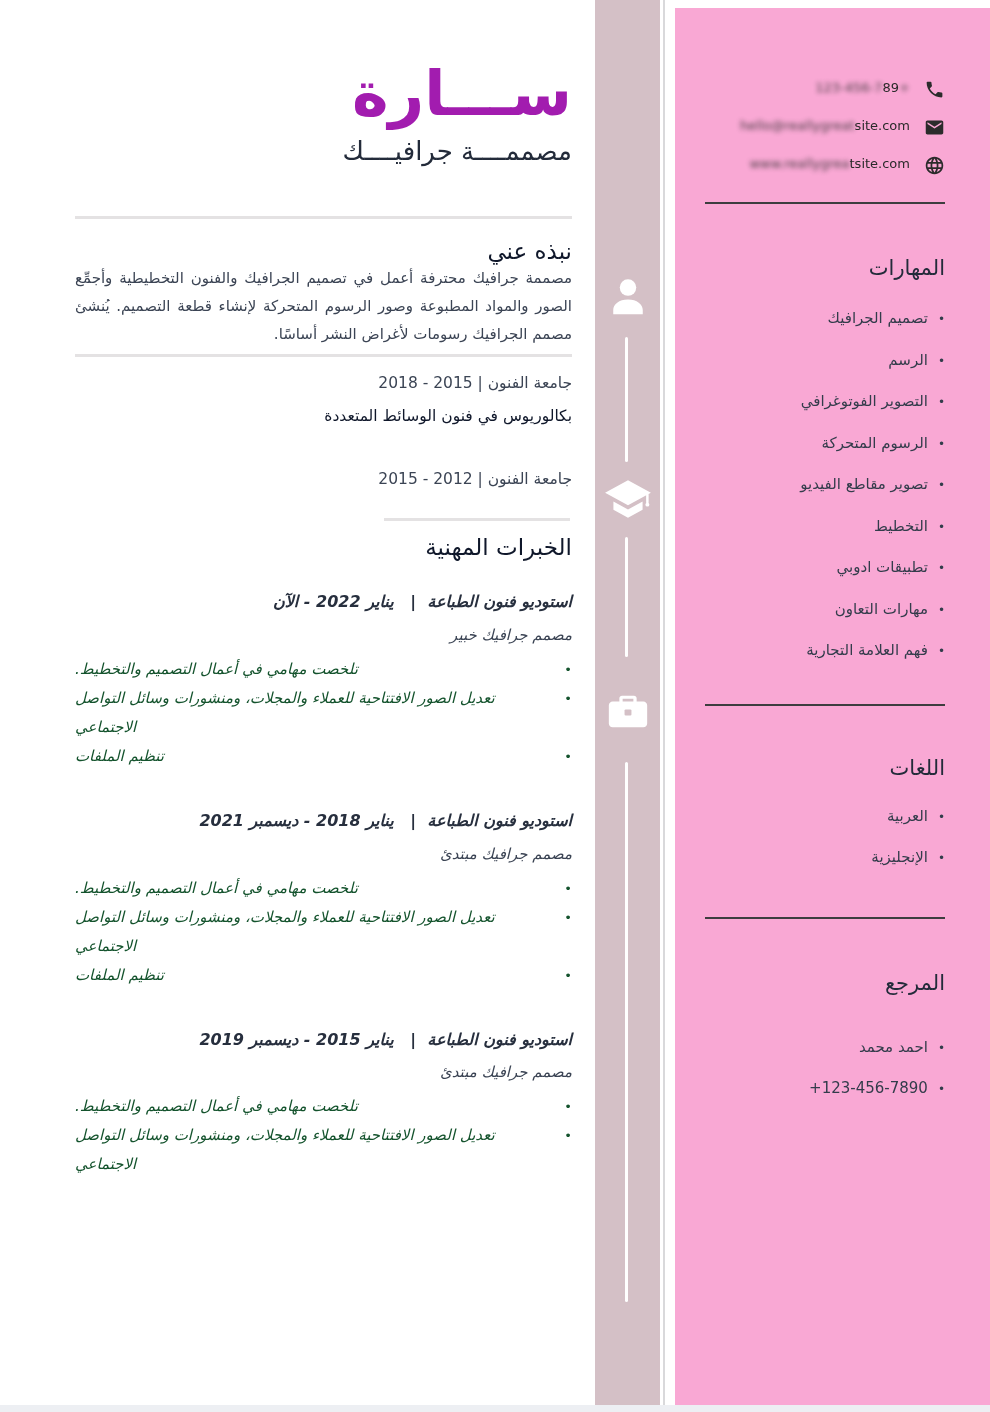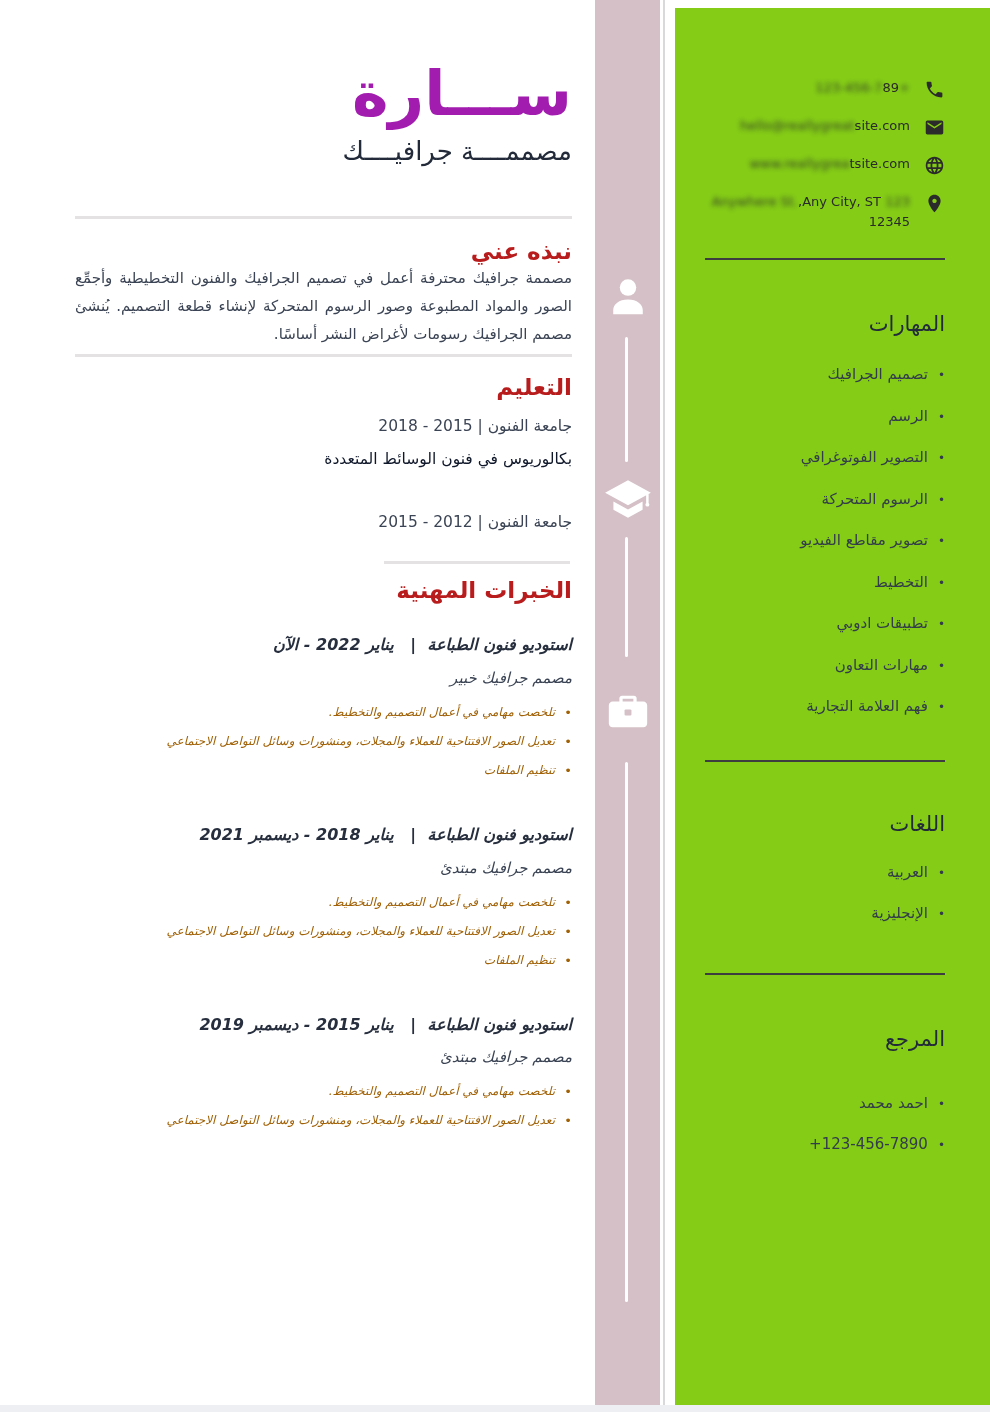--- a/index.html
+++ b/index.html
@@ -26,46 +26,46 @@
   .bottom-band { position:absolute; left:0; bottom:0; width:990px; height:7px; background:#edeff3; }
 
   
   .main { position:absolute; left:75px; top:0; width:497px; }
   .name { font-size:62px; font-weight:700; color:#a21caf; text-align:right; margin-top:52px; line-height:1.35; }
   .job-title-top { font-size:26px; color:#232b3a; text-align:right; margin-top:0px; }
   .rule { height:3px; background:#e4e2e3; border:none; }
   .rule-1 { margin-top:50px; }
   .rule-2 { margin-top:6px; }
   .rule-3 { margin-top:26px; width:186px; margin-left:auto; margin-right:2px; }
-  .sec-head { font-size:23px; font-weight:700; color:#b91c1c; text-align:right; }
+  .sec-head { font-size:23px; font-weight:400; color:#0f172a; text-align:right; }
   .sec-head.about-h { margin-top:19px; }
   .sec-head.edu-h   { margin-top:17px; }
   .sec-head.exp-h   { margin-top:13px; }
   .about-text { font-size:15px; line-height:28px; text-align:justify; text-align-last:right; color:#3b4454; }
 
   .edu-item { margin-top:14px; }
   .edu-item + .edu-item { margin-top:38px; }
   .edu-line1 { font-size:15.5px; color:#3b4454; text-align:right; line-height:1.6; }
   .edu-line2 { font-size:15.5px; color:#0f172a; text-align:right; margin-top:9px; line-height:1.6; }
 
   .job { margin-top:30px;font-style:italic; }
   .job + .job { margin-top:38px; }
   .job-line { font-size:16px; font-weight:700; color:#272f3e; text-align:right; line-height:1.55; }
   .job-role { font-size:15px; color:#3b4454; text-align:right; margin-top:11px; }
   .job-bullets { list-style:none; margin-top:11px; }
   .job-bullets li {
-    position:relative; padding-right:17px; font-size:12px; line-height:29px;
-    color:#a16207; text-align:right;
+    position:relative; padding-right:17px; font-size:15px; line-height:29px;
+    color:#14532d; text-align:left;
   }
   .job-bullets li::before { content:"•"; position:absolute; right:0; top:0; font-size:13px; }
 
   
   .sidebar {
     position:absolute; left:675px; top:8px; width:315px; height:1404px;
-    background:#84cc16; padding:0 45px 0 30px;
+    background:#f9a8d4; padding:0 45px 0 30px;
   }
   .contact { padding-top:70px; }
   .c-row { display:flex; align-items:flex-start; margin-bottom:16px; }
   .c-icon { flex:0 0 22px; margin-left:13px; margin-top:1px; }
   .c-icon svg { display:block; fill:#2b2b2b; }
   .c-text { flex:1; font-size:13px; line-height:20px; color:#2a2a2a; text-align:right; }
   .blurred { filter:blur(2.6px); opacity:.85; }
   .sb-rule { height:2px; background:#3d3d3f; border:none; }
   .sb-rule-1 { margin-top:26px; }
   .sb-rule-2 { margin-top:44px; }
@@ -87,21 +87,20 @@
   <div class="name">ســـارة</div>
   <div class="job-title-top">مصممــــة جرافيــــك</div>
 
   <hr class="rule rule-1">
 
   <div class="sec-head about-h">نبذه عني</div>
   <p class="about-text">مصممة جرافيك محترفة أعمل في تصميم الجرافيك والفنون التخطيطية وأجمِّع الصور والمواد المطبوعة وصور الرسوم المتحركة لإنشاء قطعة التصميم. يُنشئ مصمم الجرافيك رسومات لأغراض النشر أساسًا.</p>
 
   <hr class="rule rule-2">
 
-  <div class="sec-head edu-h">التعليم</div>
 
   <div class="edu-item">
     <div class="edu-line1">جامعة الفنون | 2015 - 2018</div>
     <div class="edu-line2">بكالوريوس في فنون الوسائط المتعددة</div>
   </div>
   <div class="edu-item">
     <div class="edu-line1">جامعة الفنون | 2012 - 2015</div>
   </div>
 
   <hr class="rule rule-3">
@@ -188,31 +187,20 @@
 
     <div class="c-row">
       <span class="c-icon">
         <svg width="21" height="21" viewBox="0 0 24 24">
             <path d="M11.99 2C6.47 2 2 6.48 2 12s4.47 10 9.99 10C17.52 22 22 17.52 22 12S17.52 2 11.99 2zm6.93 6h-2.95c-.32-1.25-.78-2.45-1.38-3.56 1.84.63 3.37 1.91 4.33 3.56zM12 4.04c.83 1.2 1.48 2.53 1.91 3.96h-3.82c.43-1.43 1.08-2.76 1.91-3.96zM4.26 14C4.1 13.36 4 12.69 4 12s.1-1.36.26-2h3.38c-.08.66-.14 1.32-.14 2s.06 1.34.14 2H4.26zm.82 2h2.95c.32 1.25.78 2.45 1.38 3.56-1.84-.63-3.37-1.9-4.33-3.56zm2.95-8H5.08c.96-1.66 2.49-2.93 4.33-3.56C8.81 5.55 8.35 6.75 8.03 8zM12 19.96c-.83-1.2-1.48-2.53-1.91-3.96h3.82c-.43 1.43-1.08 2.76-1.91 3.96zM14.34 14H9.66c-.09-.66-.16-1.32-.16-2s.07-1.35.16-2h4.68c.09.65.16 1.32.16 2s-.07 1.34-.16 2zm.25 5.56c.6-1.11 1.06-2.31 1.38-3.56h2.95c-.96 1.65-2.49 2.93-4.33 3.56zM16.36 14c.08-.66.14-1.32.14-2s-.06-1.34-.14-2h3.38c.16.64.26 1.31.26 2s-.1 1.36-.26 2h-3.38z"></path>
           </svg>
       </span>
       <div class="c-text"><span class="blurred">www.reallygrea</span><span>tsite.com</span></div>
     </div>
 
-    <div class="c-row">
-      <span class="c-icon">
-        <svg width="21" height="21" viewBox="0 0 24 24">
-            <path d="M12 2C8.13 2 5 5.13 5 9c0 5.25 7 13 7 13s7-7.75 7-13c0-3.87-3.13-7-7-7zm0 9.5c-1.38 0-2.5-1.12-2.5-2.5s1.12-2.5 2.5-2.5 2.5 1.12 2.5 2.5-1.12 2.5-2.5 2.5z"></path>
-          </svg>
-      </span>
-      <div class="c-text">
-        <div><span class="blurred">123 Anywhere St.</span><span>,Any City, ST</span></div>
-        <div>12345</div>
-      </div>
-    </div>
   </div>
 
   <hr class="sb-rule sb-rule-1">
 
   <div class="sb-head skills-h">المهارات</div>
   <ul class="sb-list">
     <li>تصميم الجرافيك</li>
     <li>الرسم</li>
     <li>التصوير الفوتوغرافي</li>
     <li>الرسوم المتحركة</li>

